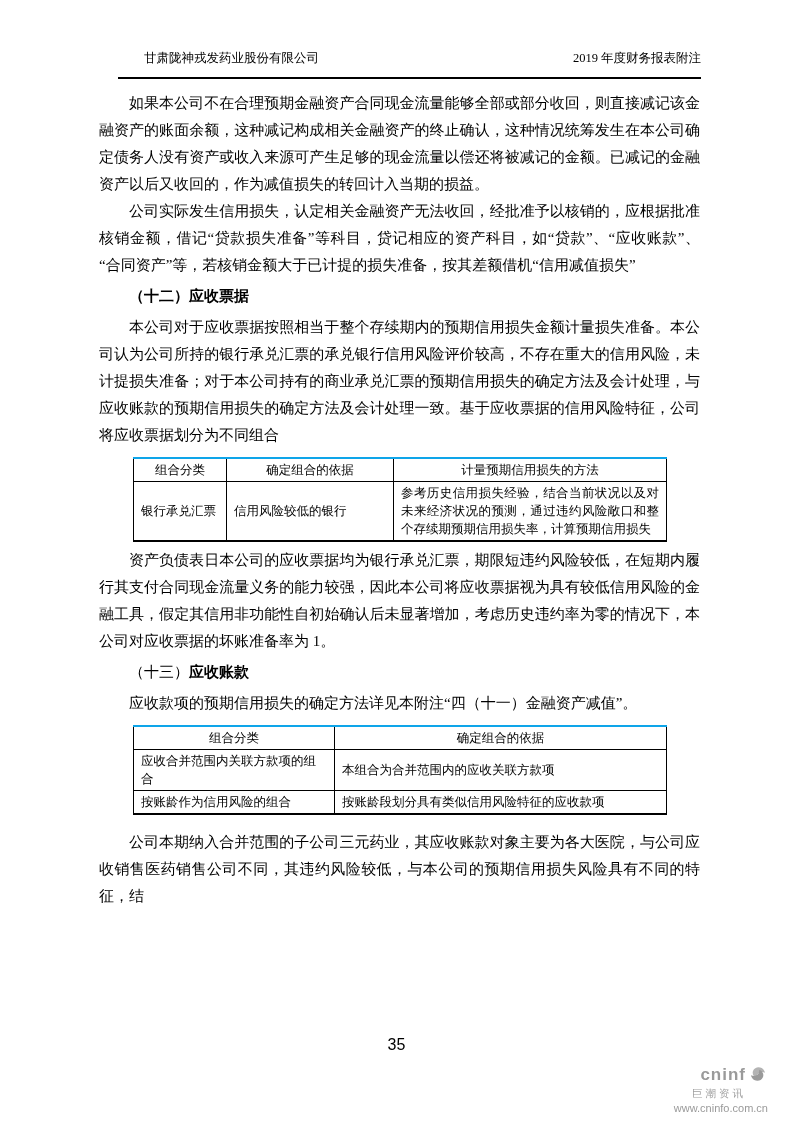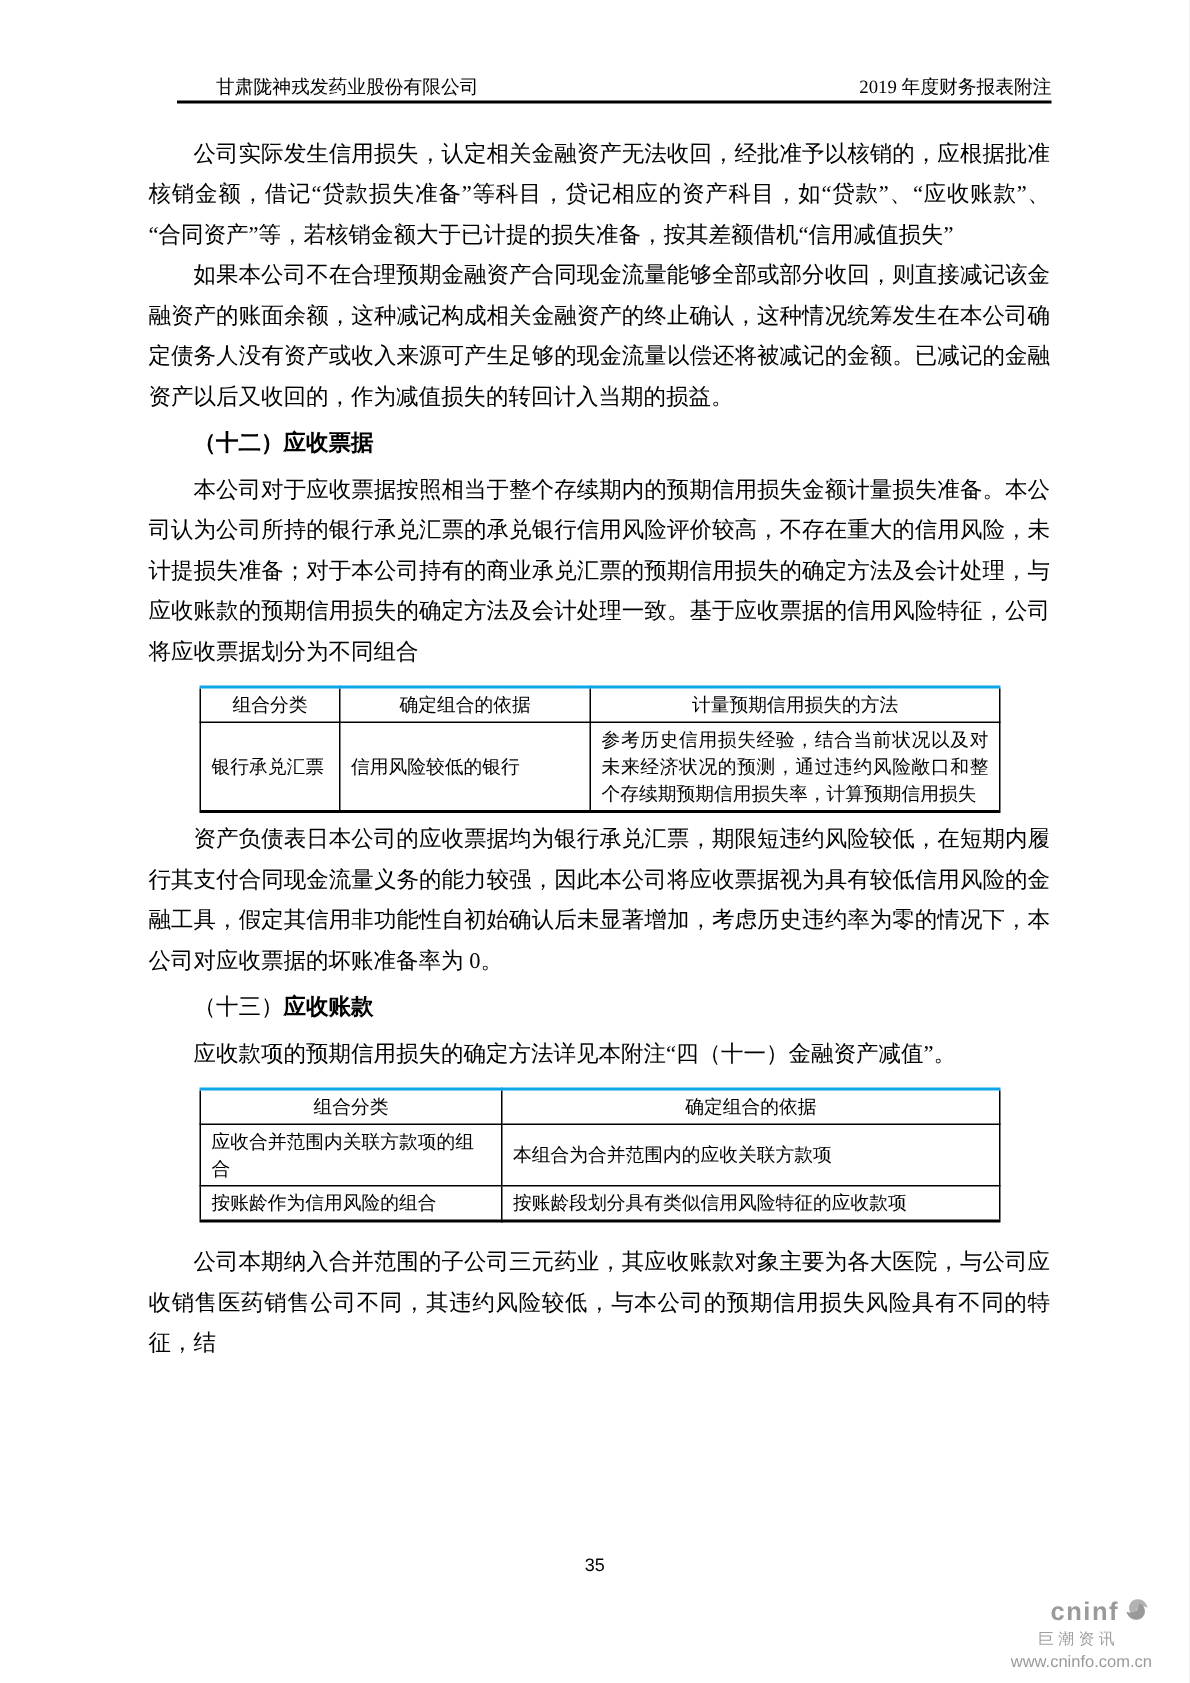--- a/index.html
+++ b/index.html
@@ -9,21 +9,21 @@
     margin:0 auto;
     background:#ffffff;
     font-family:"Liberation Serif","DejaVu Serif",serif;
     color:#000;
     overflow:hidden;
   }
   
   .doc-header {
     position:absolute; top:50px; left:118px; right:92px;
     border-bottom:2px solid #000;
-    padding-bottom:0;
+    padding-bottom:10px;
     display:flex; justify-content:space-between; align-items:flex-end;
     font-size:12.5px;
   }
   .doc-header .company { padding-left:26px; }
   
   .content {
     position:absolute; left:99px; top:90px; width:601px;
     font-size:15px; line-height:27px; text-align:justify;
   }
   .content p { margin:0; text-indent:2em; }
@@ -49,21 +49,21 @@
   table.grid { border-top-width:2px; }
   table.grid th { text-align:center; }
   table.grid td { text-align:left; }
   table.grid td.justify { text-align:justify; }
   .t1 .c1 { width:78px; }
   .t1 .c2 { width:152px; }
   .t2 .c1 { width:186px; }
   
   .page-number {
     position:absolute; top:1036px; left:0; width:100%;
-    text-align:center; font-size:12px;
+    text-align:center; font-size:16px;
     font-family:"Liberation Sans","DejaVu Sans",sans-serif;
   }
   .cninfo {
     position:absolute; right:25px; bottom:8px;
     text-align:right; color:#9e9e9e;
     font-family:"Liberation Sans","DejaVu Sans",sans-serif;
     line-height:1.1;
   }
   .cninfo .brand-row { display:flex; align-items:center; justify-content:flex-end; gap:2px; }
   .cninfo .brand {
@@ -77,22 +77,22 @@
 
 <div class="page">
 
   <div class="doc-header">
     <span class="company">甘肃陇神戎发药业股份有限公司</span>
     <span class="report-title">2019 年度财务报表附注</span>
   </div>
 
   <div class="content">
 
+    <p>如果本公司不在合理预期金融资产合同现金流量能够全部或部分收回，则直接减记该金融资产的账面余额，这种减记构成相关金融资产的终止确认，这种情况统筹发生在本公司确定债务人没有资产或收入来源可产生足够的现金流量以偿还将被减记的金额。已减记的金融资产以后又收回的，作为减值损失的转回计入当期的损益。</p>
     <p>公司实际发生信用损失，认定相关金融资产无法收回，经批准予以核销的，应根据批准核销金额，借记“贷款损失准备”等科目，贷记相应的资产科目，如“贷款”、“应收账款”、“合同资产”等，若核销金额大于已计提的损失准备，按其差额借机“信用减值损失”</p>
-    <p>如果本公司不在合理预期金融资产合同现金流量能够全部或部分收回，则直接减记该金融资产的账面余额，这种减记构成相关金融资产的终止确认，这种情况统筹发生在本公司确定债务人没有资产或收入来源可产生足够的现金流量以偿还将被减记的金额。已减记的金融资产以后又收回的，作为减值损失的转回计入当期的损益。</p>
 
     <h3><span class="hnum-bold">（十二）</span><span class="htitle">应收票据</span></h3>
 
     <p>本公司对于应收票据按照相当于整个存续期内的预期信用损失金额计量损失准备。本公司认为公司所持的银行承兑汇票的承兑银行信用风险评价较高，不存在重大的信用风险，未计提损失准备；对于本公司持有的商业承兑汇票的预期信用损失的确定方法及会计处理，与应收账款的预期信用损失的确定方法及会计处理一致。基于应收票据的信用风险特征，公司将应收票据划分为不同组合</p>
 
     <table class="grid t1">
       <thead>
         <tr>
           <th class="c1">组合分类</th>
           <th class="c2">确定组合的依据</th>
@@ -101,21 +101,21 @@
       </thead>
       <tbody>
         <tr>
           <td>银行承兑汇票</td>
           <td>信用风险较低的银行</td>
           <td class="justify">参考历史信用损失经验，结合当前状况以及对未来经济状况的预测，通过违约风险敞口和整个存续期预期信用损失率，计算预期信用损失</td>
         </tr>
       </tbody>
     </table>
 
-    <p>资产负债表日本公司的应收票据均为银行承兑汇票，期限短违约风险较低，在短期内履行其支付合同现金流量义务的能力较强，因此本公司将应收票据视为具有较低信用风险的金融工具，假定其信用非功能性自初始确认后未显著增加，考虑历史违约率为零的情况下，本公司对应收票据的坏账准备率为 0。</p>
+    <p>资产负债表日本公司的应收票据均为银行承兑汇票，期限短违约风险较低，在短期内履行其支付合同现金流量义务的能力较强，因此本公司将应收票据视为具有较低信用风险的金融工具，假定其信用非功能性自初始确认后未显著增加，考虑历史违约率为零的情况下，本公司对应收票据的坏账准备率为 1。</p>
 
     <h3><span>（十三）</span><span class="htitle">应收账款</span></h3>
 
     <p>应收款项的预期信用损失的确定方法详见本附注“四（十一）金融资产减值”。</p>
 
     <table class="grid t2">
       <thead>
         <tr>
           <th class="c1">组合分类</th>
           <th>确定组合的依据</th>

